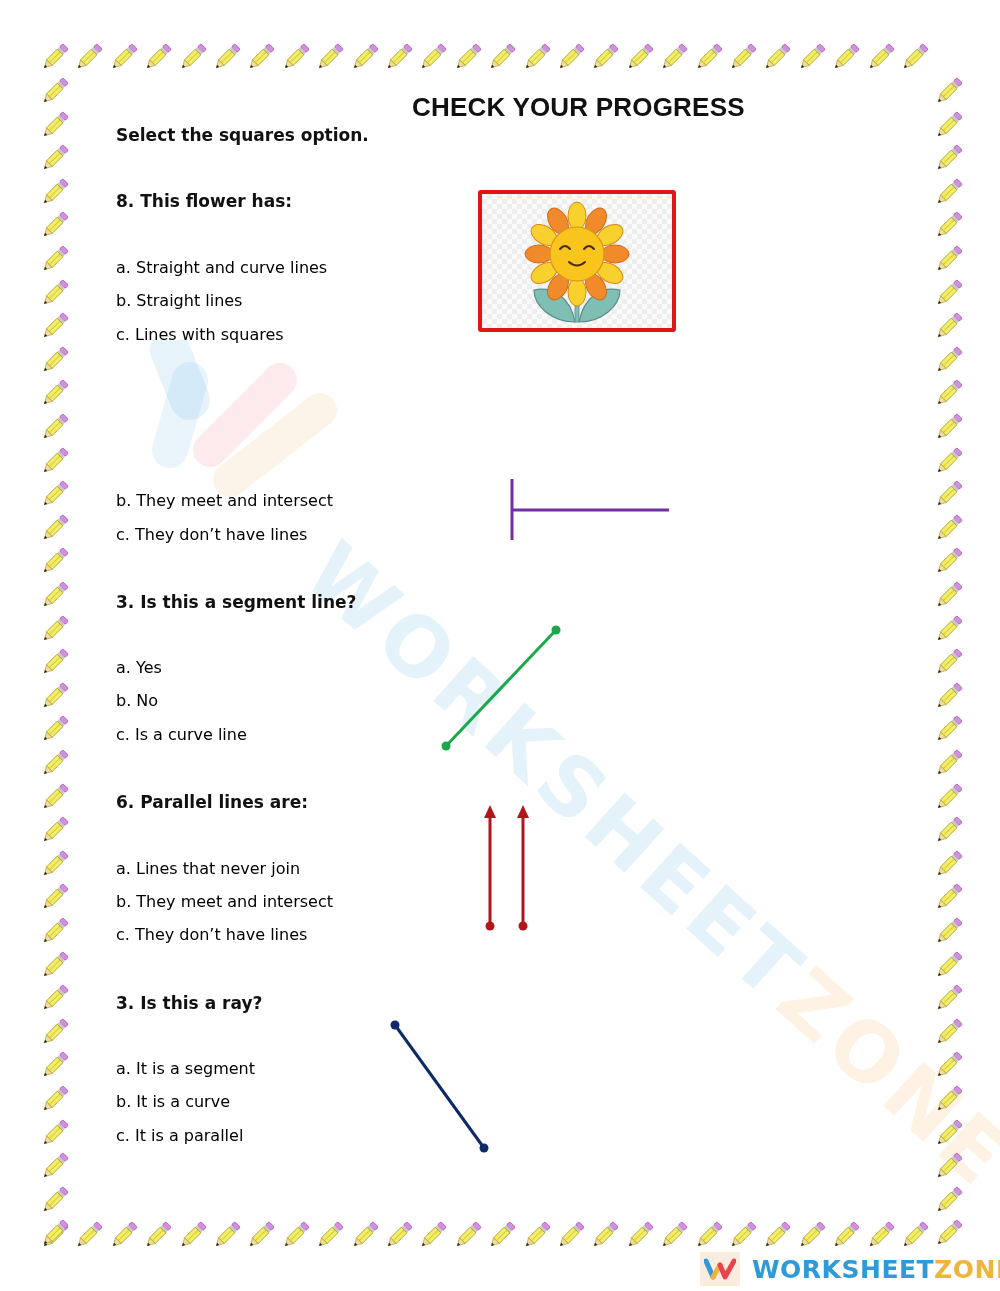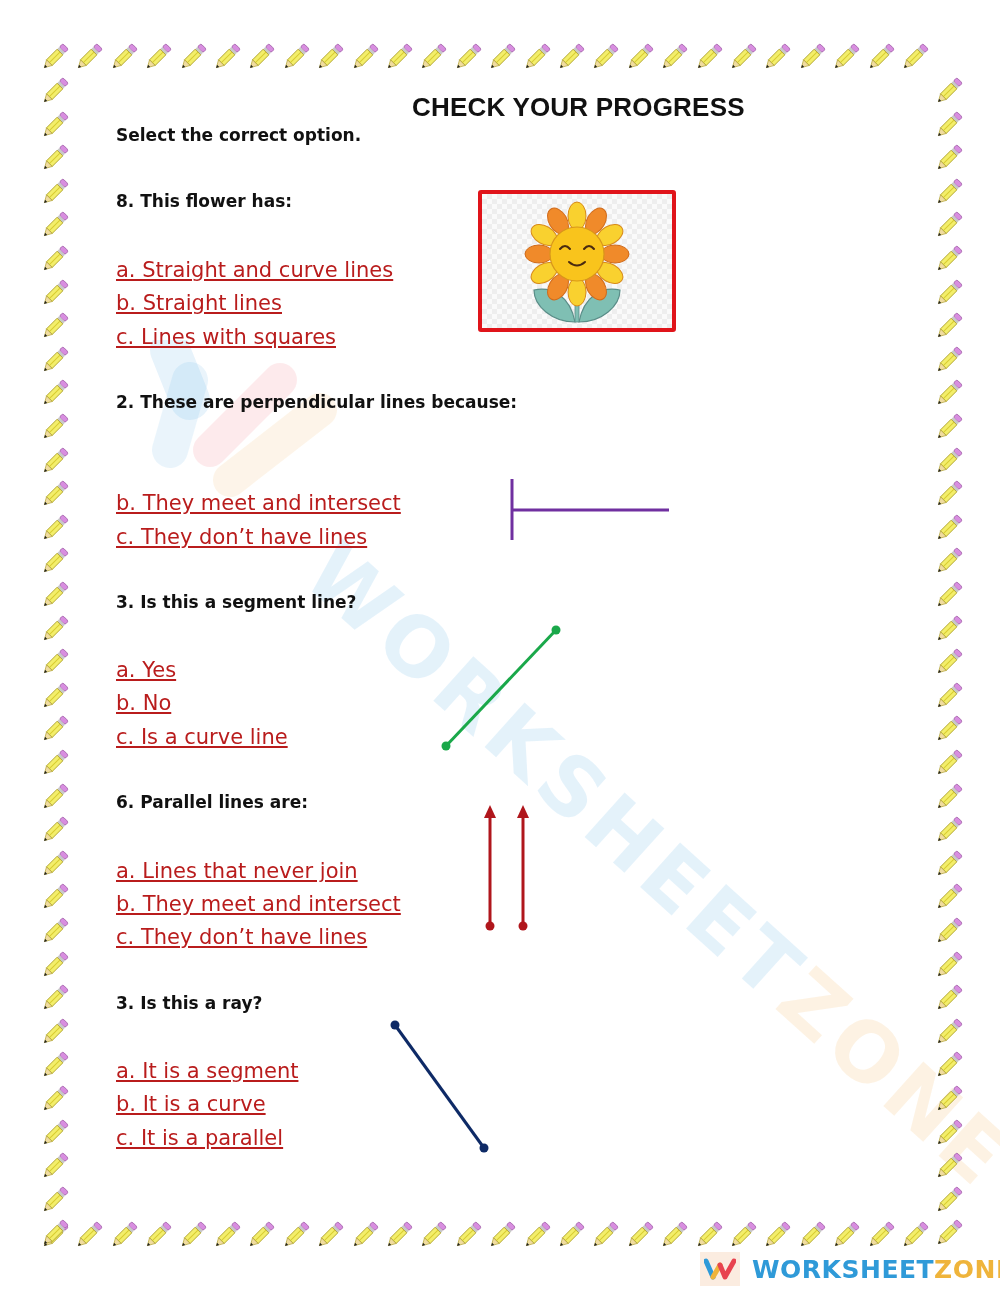--- a/index.html
+++ b/index.html
@@ -7,21 +7,21 @@
   .page { position:absolute; left:0; top:0; width:1000px; height:1291px; }
   .border-layer { position:absolute; left:0; top:0; width:1000px; height:1291px; }
   .pencil { position:absolute; width:34px; height:34px; }
   .watermark { position:absolute; left:150px; top:340px; width:760px; height:620px; pointer-events:none; }
   .wm-text { position:absolute; left:300px; top:640px; font-family:"DejaVu Sans", sans-serif; font-weight:bold; font-size:82px; letter-spacing:6px; transform-origin:0 0; transform:rotate(42deg) translate(-40px,-120px); white-space:nowrap; opacity:0.13; }
   .wm-text .w1 { color:#3aa0e0; }
   .wm-text .w2 { color:#f0a030; }
   .title { position:absolute; left:412px; top:92px; font-size:26px; font-weight:bold; font-family:"Liberation Sans", sans-serif; letter-spacing:0.2px; color:#111; }
   .instr { position:absolute; left:116px; top:125px; font-size:17px; font-weight:bold; }
   .q { position:absolute; left:116px; font-size:17px; font-weight:bold; }
-  .opt { position:absolute; left:116px; font-size:21px; color:#b91c1c;text-decoration:underline; }
+  .opt { position:absolute; left:116px; font-size:16px; color:#000000; }
   .flower-frame { position:absolute; left:478px; top:190px; width:190px; height:134px; border:4px solid #e0141a; border-radius:3px; background-color:#fafafa;
     background-image: linear-gradient(45deg,#eee 25%,transparent 25%),linear-gradient(-45deg,#eee 25%,transparent 25%),linear-gradient(45deg,transparent 75%,#eee 75%),linear-gradient(-45deg,transparent 75%,#eee 75%);
     background-size:10px 10px; background-position:0 0,0 5px,5px -5px,-5px 0; }
   .diagram { position:absolute; }
   .logo { position:absolute; left:700px; top:1252px; height:34px; display:flex; align-items:center; }
   .logo-badge { width:40px; height:34px; background:#fbece0; display:flex; align-items:center; justify-content:center; }
   .logo-text { font-family:"DejaVu Sans", sans-serif; font-weight:bold; font-size:25px; margin-left:12px; letter-spacing:0.5px; }
   .logo-text .a { color:#2f9ad8; }
   .logo-text .b { color:#efb43b; }
 </style>
@@ -1257,21 +1257,21 @@
       <rect x="13" y="7" width="8" height="3" fill="#c8c8c8"></rect>
       <rect x="13" y="10" width="8" height="15" fill="#f3ee6a" stroke="#a89a20" stroke-width="0.8"></rect>
       <line x1="17" y1="10" x2="17" y2="25" stroke="#d8cc30" stroke-width="1"></line>
       <polygon points="13,25 21,25 17,32" fill="#f0dca0" stroke="#a89a20" stroke-width="0.6"></polygon>
       <polygon points="15.5,29.5 18.5,29.5 17,32.5" fill="#222"></polygon>
     </g>
         </svg></div>
     </div>
 
   <div class="title">CHECK YOUR PROGRESS</div>
-  <div class="instr">Select the correct option.</div>
+  <div class="instr">Select the squares option.</div>
 
   <div class="q" style="top:191px">8. This flower has:</div>
   <div class="opt" style="top:258px">a. Straight and curve lines</div>
   <div class="opt" style="top:291px">b. Straight lines</div>
   <div class="opt" style="top:325px">c. Lines with squares</div>
 
   <div class="flower-frame">
     <svg width="190" height="134" viewBox="0 0 190 134">
 
       <path d="M93 128 C70 128 52 112 52 96 C70 92 88 102 93 128 Z" fill="#7fbfb3" stroke="#5a8d88" stroke-width="1.2"></path>
@@ -1294,21 +1294,20 @@
           <ellipse cx="0" cy="-38" rx="9" ry="14" fill="#f08a2a" stroke="#d06a1a" stroke-width="1" transform="rotate(330)"></ellipse>
         </g>
         <circle cx="0" cy="0" r="27" fill="#f9c41c" stroke="#d8961a" stroke-width="1.2"></circle>
         <path d="M-17 -5 Q-12 -11 -7 -5" stroke="#4a2a10" stroke-width="2" fill="none" stroke-linecap="round"></path>
         <path d="M7 -5 Q12 -11 17 -5" stroke="#4a2a10" stroke-width="2" fill="none" stroke-linecap="round"></path>
         <path d="M-8 8 Q0 15 8 8" stroke="#4a2a10" stroke-width="2" fill="none" stroke-linecap="round"></path>
       </g>
     </svg>
   </div>
 
-  <div class="q" style="top:392px">2. These are perpendicular lines because:</div>
   <div class="opt" style="top:491px">b. They meet and intersect</div>
   <div class="opt" style="top:525px">c. They don’t have lines</div>
   <svg class="diagram" style="left:505px; top:475px" width="170" height="70" viewBox="0 0 170 70">
     <line x1="7" y1="4" x2="7" y2="65" stroke="#7030a0" stroke-width="3"></line>
     <line x1="7" y1="35" x2="164" y2="35" stroke="#7030a0" stroke-width="3"></line>
   </svg>
 
   <div class="q" style="top:592px">3. Is this a segment line?</div>
   <div class="opt" style="top:658px">a. Yes</div>
   <div class="opt" style="top:691px">b. No</div>

